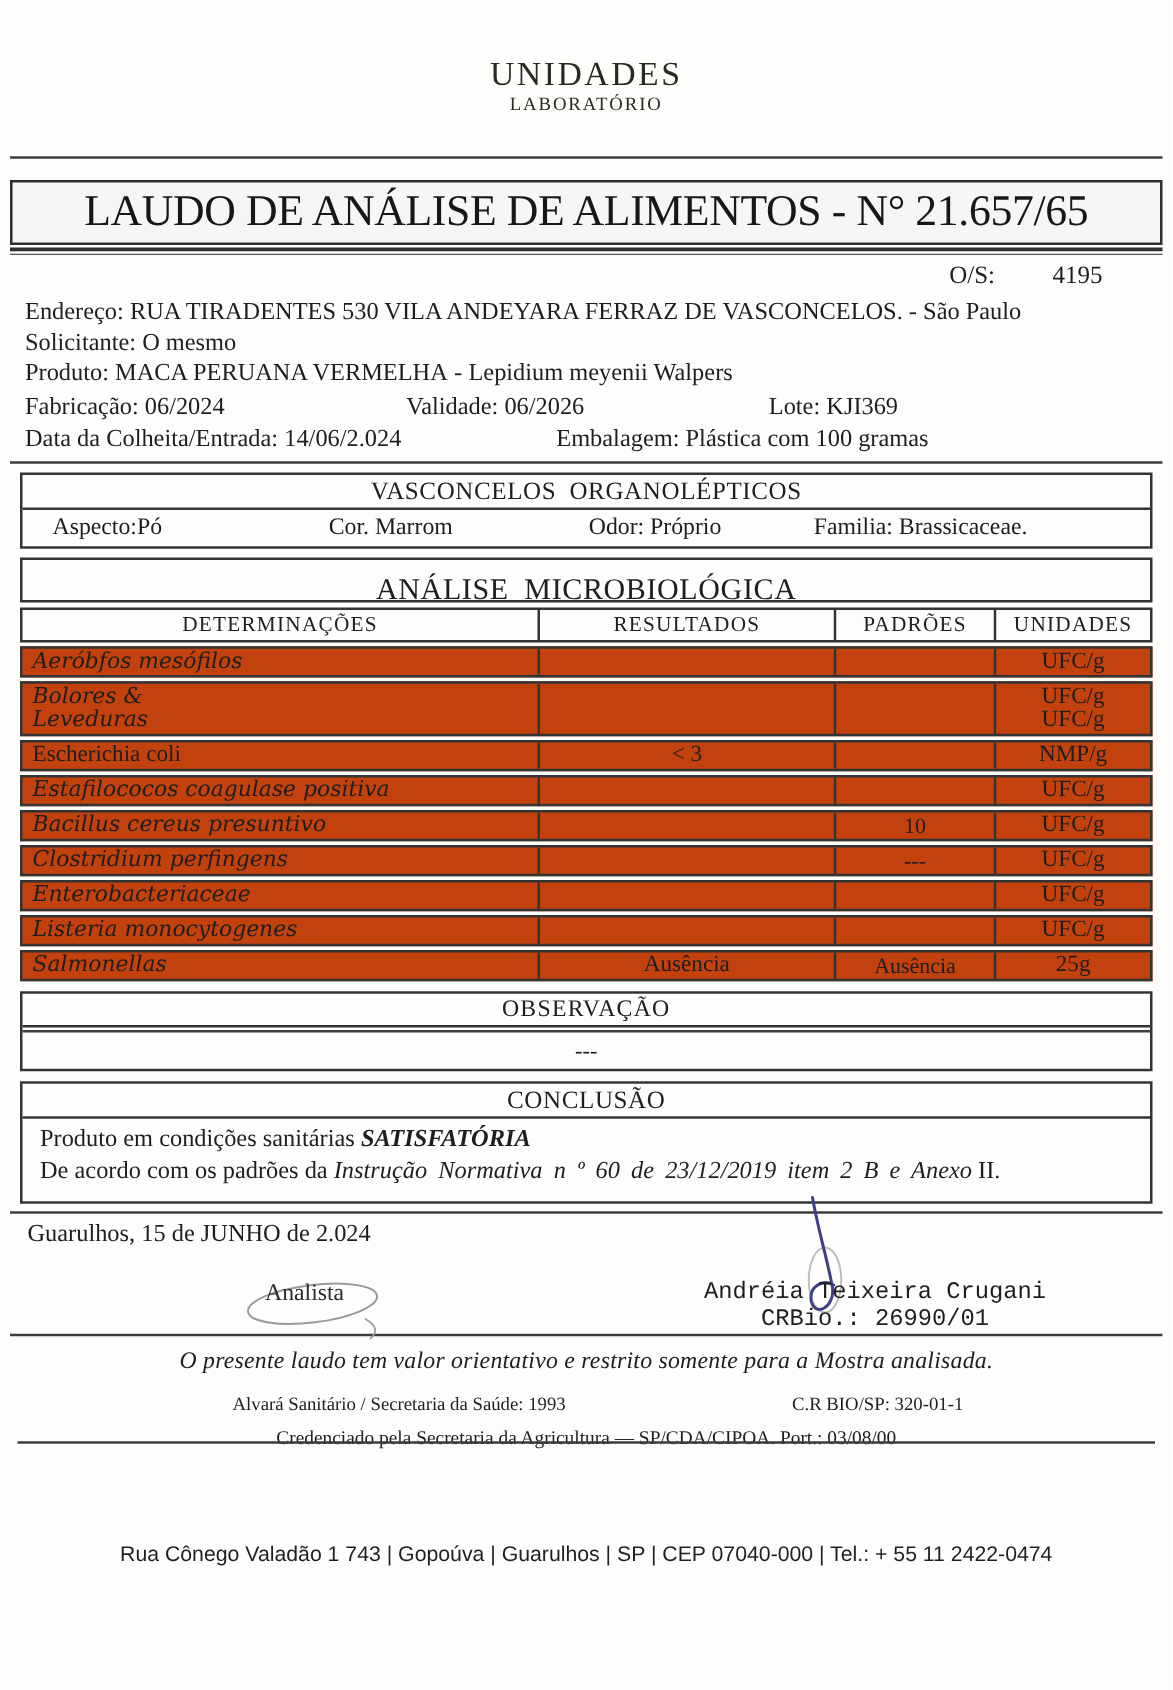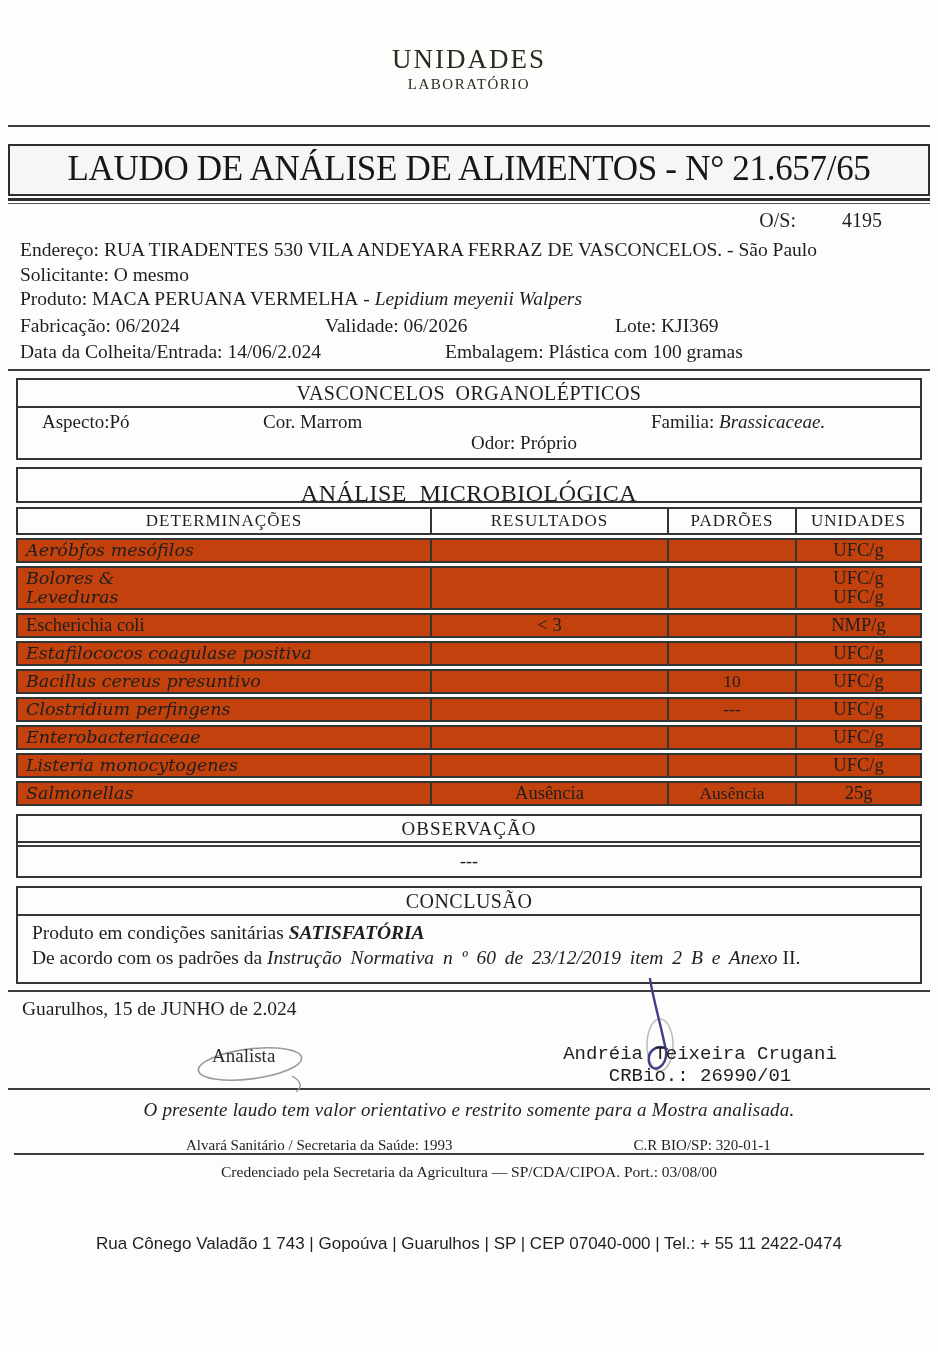--- a/index.html
+++ b/index.html
@@ -18,32 +18,32 @@
   .rule-top { margin-top:32px; }
   .double-rule { margin:2px 8px 0; border-top:3px solid #303030; border-bottom:1px solid #555; height:6px; }
   
   .title-box { margin:17px 8px 0; border:2px solid #2e2e2e; background:#f7f6f4; padding:3px 0 5px; }
   .title { text-align:center; font-size:35px; letter-spacing:-0.3px; color:#171717; white-space:nowrap; }
   .os-row { text-align:right; padding-right:56px; font-size:20px; margin-top:5px; }
   .os-val { margin-left:46px; }
   
   .info { padding:5px 20px 0; font-size:19.5px; line-height:23.5px; }
   .iline { margin-top:1px; white-space:nowrap; }
-  .species { font-style:italic; }
+  .species { }
   .sep { margin:0 5px; }
   .irow { display:flex; margin-top:3px; white-space:nowrap; }
   .f1 { width:305px; } .f2 { width:290px; } .f3 { flex:1; }
   .c1w { width:425px; }
   .rule-info { margin-top:5px; }
   
   .box { margin:7px 16px 0; border:2px solid #343434; background:#fdfdfb; }
   .box-head { text-align:center; font-size:20px; letter-spacing:0.5px; word-spacing:5px; line-height:24px; padding:1px 0; border-bottom:2px solid #343434; }
   
   .organo-row { display:flex; font-size:19px; line-height:24px; padding:2px 0 3px; white-space:nowrap; }
-  .o1 { width:245px; padding-left:24px; } .o2 { width:208px; } .o3 { width:180px;margin-top:21px; } .o4 { flex:1; }
+  .o1 { width:245px; padding-left:24px; } .o2 { width:208px; } .o3 { width:180px; } .o4 { flex:1; }
   
   .micro-title-box { height:36px; }
   .micro-title { text-align:center; font-size:24px; letter-spacing:0.5px; word-spacing:6px; padding-top:11px; }
   .thead { display:flex; margin:4px 16px 0; border:2px solid #343434; }
   .thead .cell { font-size:17px; letter-spacing:1px; text-align:center; line-height:22px; }
   .trow { display:flex; margin:3px 16px 0; border:2px solid #343434; background:#c2410c; }
   .cell { line-height:19px; padding-top:1px; padding-bottom:1px; }
   .cdet { width:414px; border-right:2px solid #343434; padding-left:8px;
           font-family:"DejaVu Serif", serif; font-style:italic; font-size:17.5px; white-space:pre-line; }
   .cdet.roman { font-family:"Liberation Serif", serif; font-style:normal; font-size:18.5px; }

